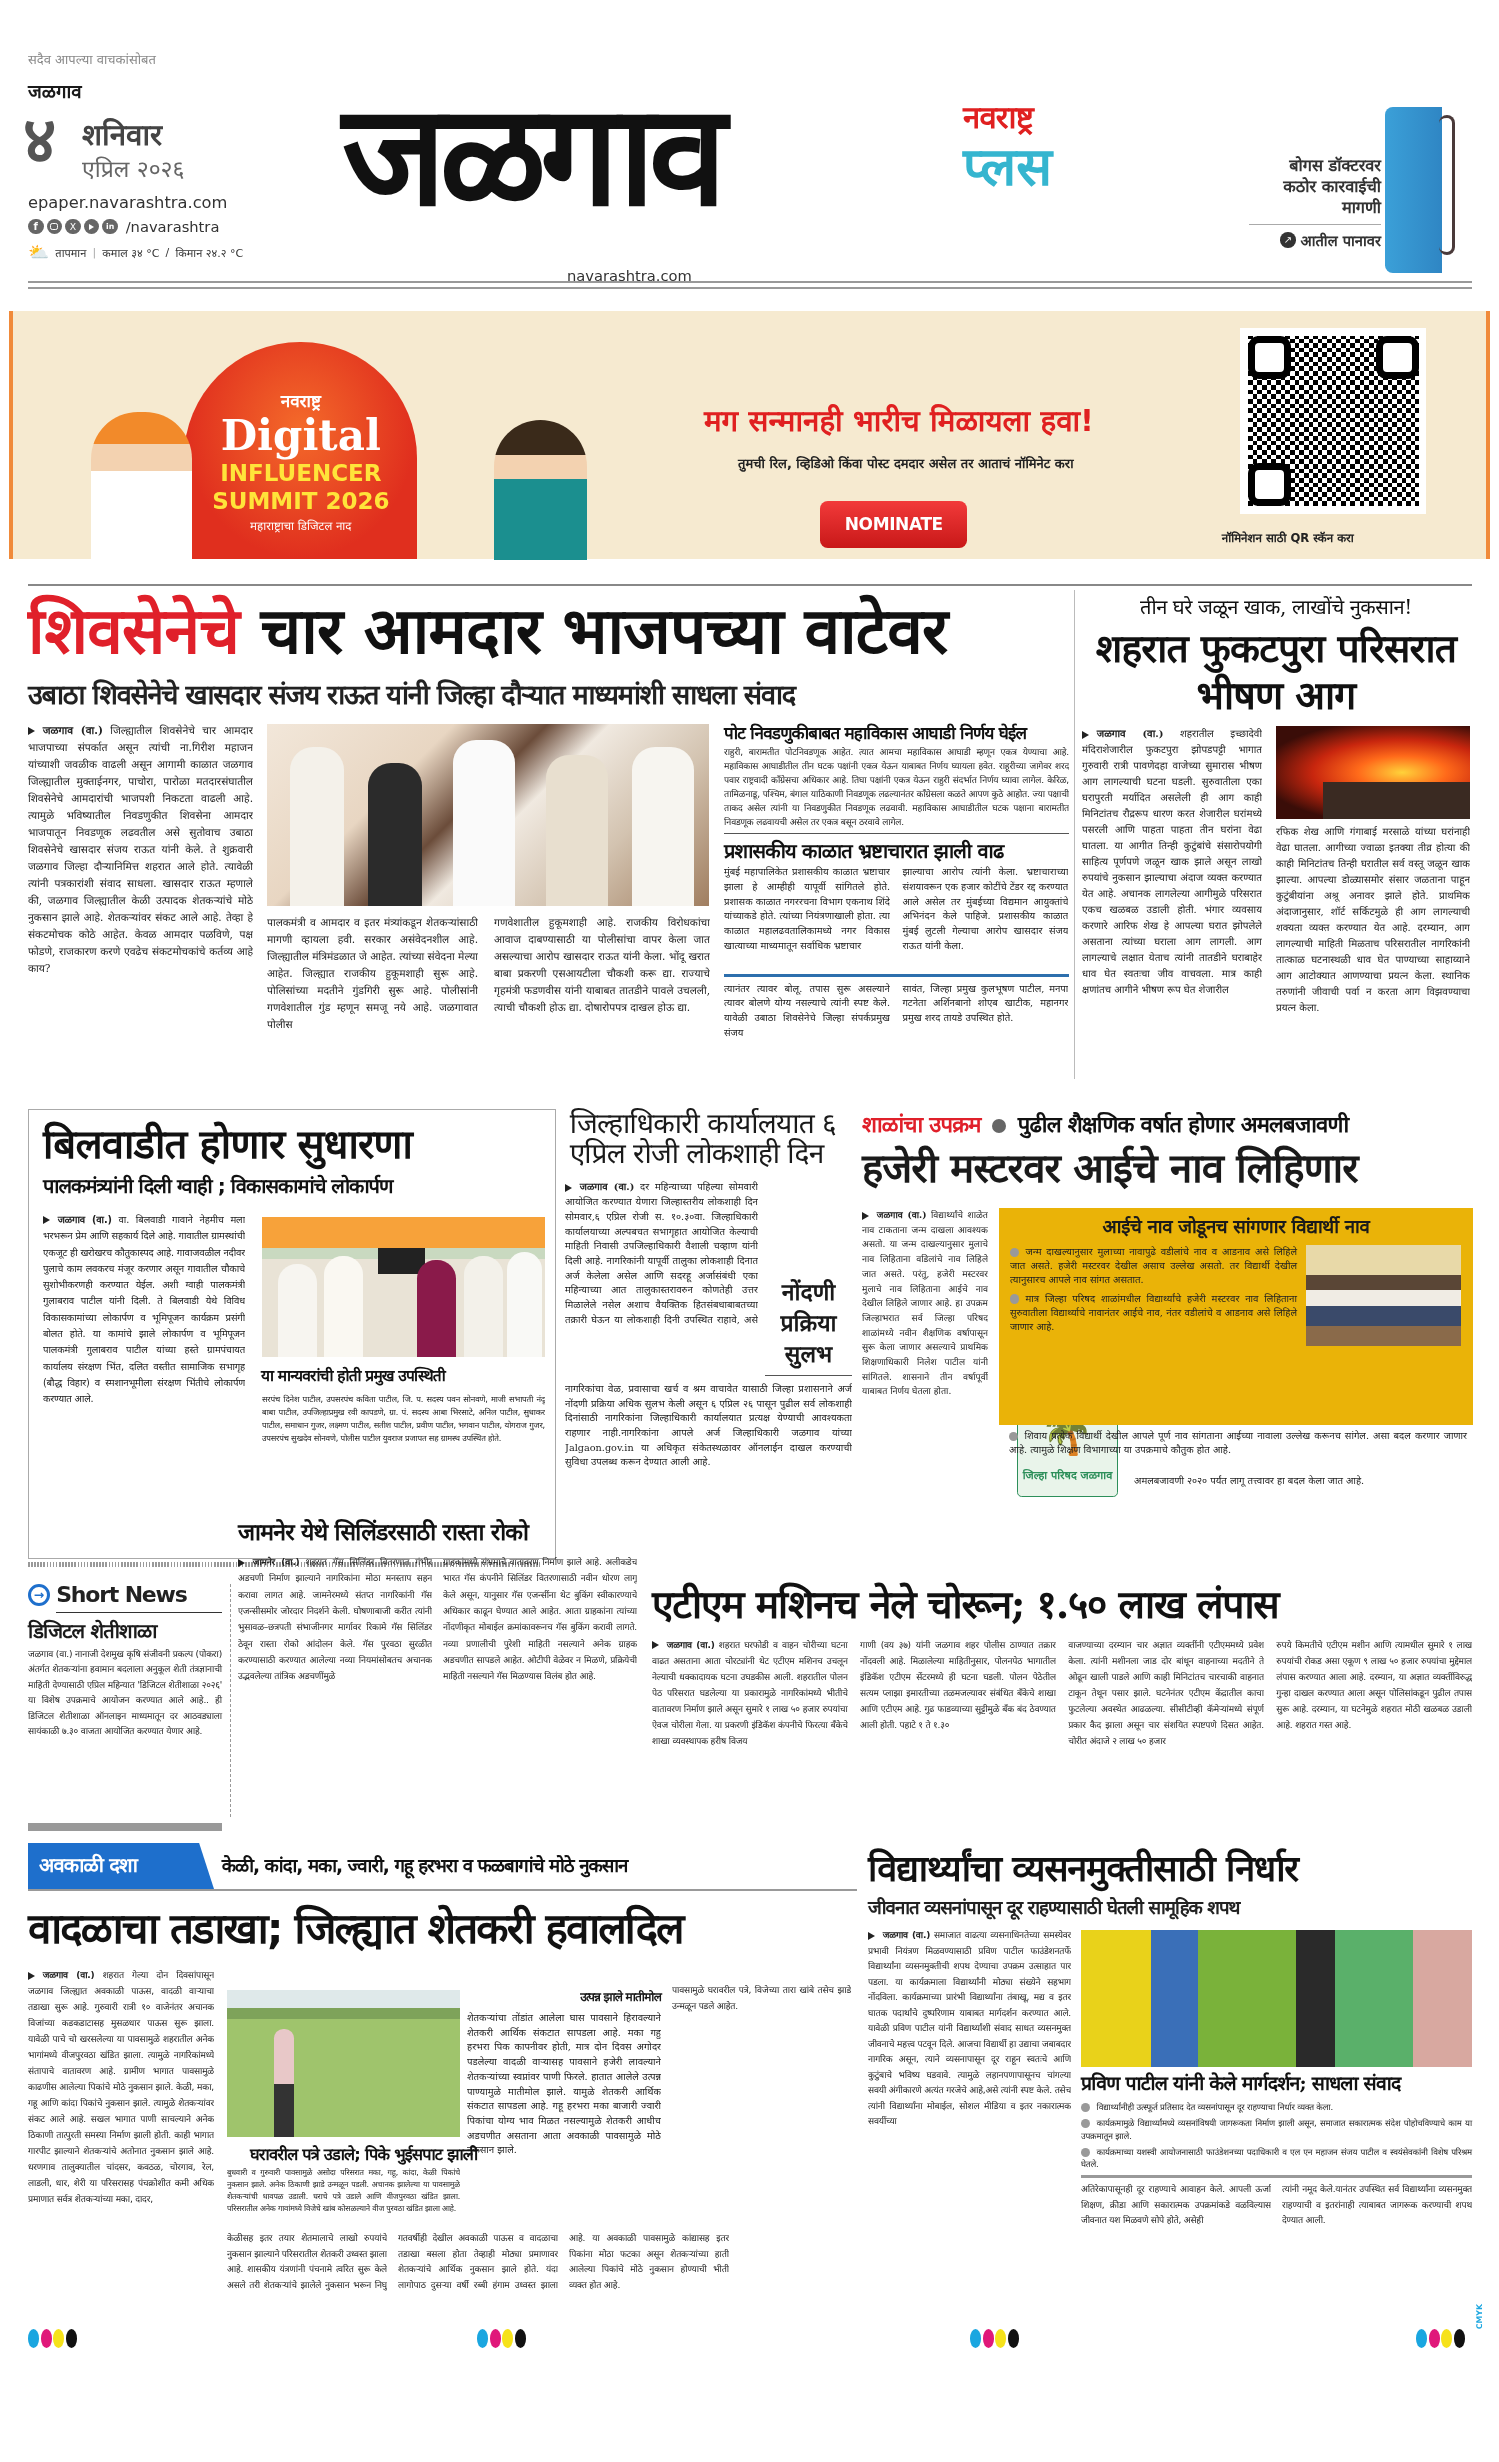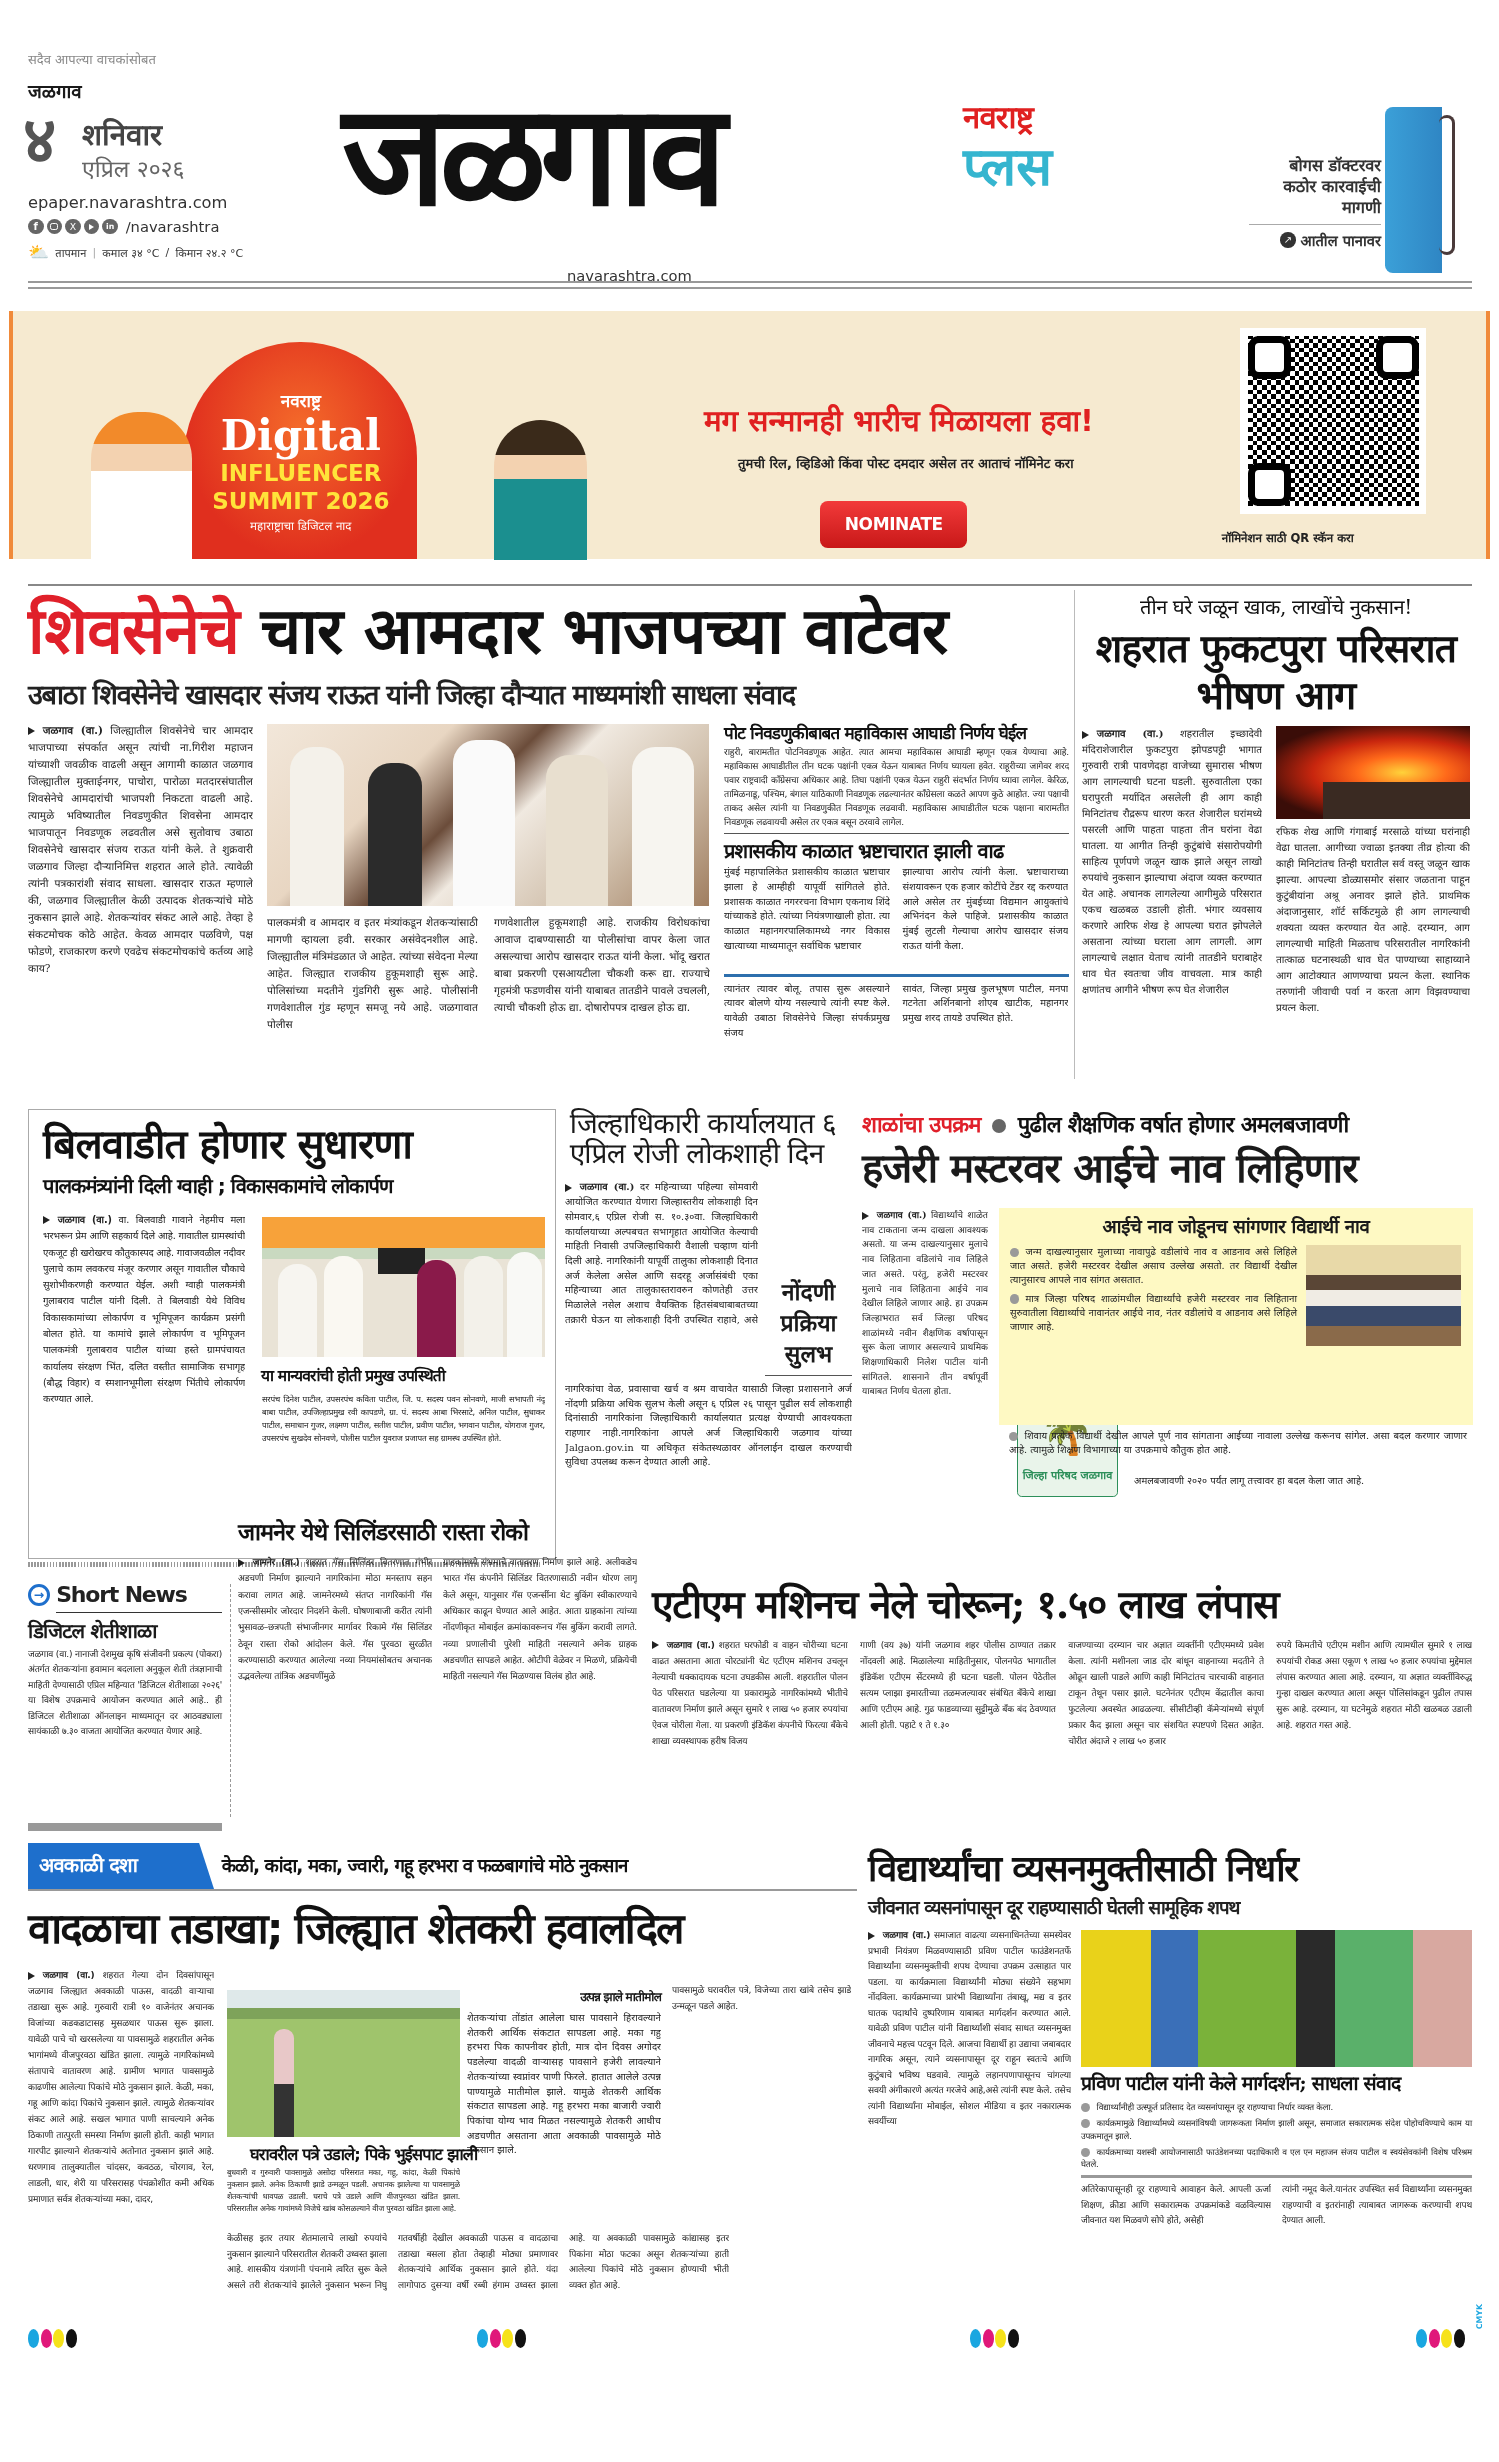--- a/index.html
+++ b/index.html
@@ -114,21 +114,21 @@
 
   <div class="abs body-text" style="left:239px;top:326px;width:211px;height:155px;overflow:hidden">पालकमंत्री व आमदार व इतर मंत्र्यांकडून शेतकऱ्यांसाठी मागणी व्हायला हवी. सरकार असंवेदनशील आहे. जिल्ह्यातील मंत्रिमंडळात जे आहेत. त्यांच्या संवेदना मेल्या आहेत. जिल्ह्यात राजकीय हुकूमशाही सुरू आहे. पोलिसांच्या मदतीने गुंडगिरी सुरू आहे. पोलीसांनी गणवेशातील गुंड म्हणून समजू नये आहे. जळगावात पोलीस</div>
   <div class="abs body-text" style="left:466px;top:326px;width:216px;height:155px;overflow:hidden">गणवेशातील हुकूमशाही आहे. राजकीय विरोधकांचा आवाज दाबण्यासाठी या पोलीसांचा वापर केला जात असल्याचा आरोप खासदार राऊत यांनी केला. भोंदू खरात बाबा प्रकरणी एसआयटीला चौकशी करू द्या. राज्याचे गृहमंत्री फडणवीस यांनी याबाबत तातडीने पावले उचलली, त्याची चौकशी होऊ द्या. दोषारोपपत्र दाखल होऊ द्या.</div>
 
   <div class="abs" style="left:696px;top:134px;width:345px">
     <div class="hl" style="font-size:17px;line-height:23px;letter-spacing:-0.8px">पोट निवडणुकीबाबत महाविकास आघाडी निर्णय घेईल</div>
     <div class="body-cond" style="font-size:9px;line-height:14px;height:85px;overflow:hidden">राहुरी, बारामतीत पोटनिवडणूक आहेत. त्यात आमचा महाविकास आघाडी म्हणून एकत्र येण्याचा आहे. महाविकास आघाडीतील तीन घटक पक्षांनी एकत्र येऊन याबाबत निर्णय घ्यायला हवेत. राहूरीच्या जागेवर शरद पवार राष्ट्रवादी काँग्रेसचा अधिकार आहे. तिघा पक्षांनी एकत्र येऊन राहुरी संदर्भात निर्णय घ्यावा लागेल. केरिळ, तामिळनाडू, पश्चिम, बंगाल याठिकाणी निवडणूक लढल्यानंतर कॉंग्रेसला कळते आपण कुठे आहोत. ज्या पक्षाची ताकद असेल त्यांनी या निवडणुकीत निवडणूक लढवावी. महाविकास आघाडीतील घटक पक्षाना बारामतीत निवडणूक लढवायची असेल तर एकत्र बसून ठरवावे लागेल.</div>
     <div style="border-top:1.2px solid #555;margin:3.1px 0"></div>
     <div class="hl" style="font-size:20px;line-height:28px;letter-spacing:-0.8px">प्रशासकीय काळात भ्रष्टाचारात झाली वाढ</div>
     <div style="display:flex;gap:12.4px">
-      <div class="body-text" style="width:166px;font-size:9.7px;line-height:14.7px;height:104px;overflow:hidden">मुंबई महापालिकेत प्रशासकीय काळात भ्रष्टाचार झाला हे आम्हीही यापूर्वी सांगितले होते. प्रशासक काळात नगररचना विभाग एकनाथ शिंदे यांच्याकडे होते. त्यांच्या नियंत्रणाखाली होता. त्या काळात महानगरपालिकामध्ये नगर विकास खात्याच्या माध्यमातून सर्वाधिक भ्रष्टाचार</div>
+      <div class="body-text" style="width:166px;font-size:9.7px;line-height:14.7px;height:104px;overflow:hidden">मुंबई महापालिकेत प्रशासकीय काळात भ्रष्टाचार झाला हे आम्हीही यापूर्वी सांगितले होते. प्रशासक काळात नगररचना विभाग एकनाथ शिंदे यांच्याकडे होते. त्यांच्या नियंत्रणाखाली होता. त्या काळात महालढवतालिकामध्ये नगर विकास खात्याच्या माध्यमातून सर्वाधिक भ्रष्टाचार</div>
       <div class="body-text" style="width:166px;font-size:9.7px;line-height:14.7px;height:104px;overflow:hidden">झाल्याचा आरोप त्यांनी केला. भ्रष्टाचाराच्या संशयावरून एक हजार कोटींचे टेंडर रद्द करण्यात आले असेल तर मुंबईच्या विद्यमान आयुक्तांचे अभिनंदन केले पाहिजे. प्रशासकीय काळात मुंबई लुटली गेल्याचा आरोप खासदार संजय राऊत यांनी केला.</div>
     </div>
     <div style="border-top:3.1px solid #2d6fad;margin:4.7px 0 4.7px"></div>
     <div style="display:flex;gap:12.4px">
       <div class="body-text" style="width:166px;font-size:9.7px;line-height:14.7px;height:59px;overflow:hidden">त्यानंतर त्यावर बोलू. तपास सुरू असल्याने त्यावर बोलणे योग्य नसल्याचे त्यांनी स्पष्ट केले. यावेळी उबाठा शिवसेनेचे जिल्हा संपर्कप्रमुख संजय</div>
       <div class="body-text" style="width:166px;font-size:9.7px;line-height:14.7px;height:59px;overflow:hidden">सावंत, जिल्हा प्रमुख कुलभूषण पाटील, मनपा गटनेता अर्शिनबानो शोएब खाटीक, महानगर प्रमुख शरद तायडे उपस्थित होते.</div>
     </div>
   </div>
 </div>
 <div class="abs" style="left:1074px;top:590px;width:0.8px;height:489px;background:#bbb"></div>
@@ -187,21 +187,21 @@
   </div>
   <div style="font-family:'DejaVu Serif',serif;font-size:40px;font-weight:bold;line-height:56px;letter-spacing:-0.8px;white-space:nowrap">हजेरी मस्टरवर आईचे नाव लिहिणार</div>
   <div class="body-text" style="position:absolute;left:0;top:99px;width:126px;height:349px;overflow:hidden;font-size:9px;line-height:14.7px">
     <span class="arrow"></span><span class="dateline">जळगाव (वा.)</span>
     <span>विद्यार्थ्यांचे शाळेत नाव टाकताना जन्म दाखला आवश्यक असतो. या जन्म दाखल्यानुसार मुलाचे नाव लिहिताना वडिलांचे नाव लिहिले जात असते. परंतु, हजेरी मस्टरवर मुलाचे नाव लिहिताना आईचे नाव देखील लिहिले जाणार आहे. हा उपक्रम जिल्हाभरात सर्व जिल्हा परिषद शाळांमध्ये नवीन शैक्षणिक वर्षापासून सुरू केला जाणार असल्याचे प्राथमिक शिक्षणाधिकारी निलेश पाटील यांनी सांगितले. शासनाने तीन वर्षापूर्वी याबाबत निर्णय घेतला होता.</span>
   </div>
   <div class="abs" style="left:155px;top:287px;width:101px;height:101px;border:1.6px solid #2d8f5a;background:#e9f4ea;border-radius:4.7px;text-align:center">
     <div style="font-size:43px;color:#2d8f5a;line-height:70px">🌴</div>
     <div style="font-size:11px;font-weight:bold;color:#2d8f5a">जिल्हा परिषद जळगाव</div>
   </div>
-  <div class="abs" style="left:137px;top:99px;width:474px;height:217px;background:#fef9c3;padding:6.2px 11px">
+  <div class="abs" style="left:137px;top:99px;width:474px;height:217px;background:#eab308;padding:6.2px 11px">
     <div style="font-family:'DejaVu Serif',serif;font-size:18.6px;font-weight:bold;line-height:26px;text-align:center;letter-spacing:-0.4px">आईचे नाव जोडूनच सांगणार विद्यार्थी नाव</div>
     <div style="display:flex;gap:9.3px;margin-top:4.7px">
       <div style="width:287px">
         <div class="body-text" style="font-size:9.7px;line-height:14px;margin-bottom:4.7px"><span class="bullet"></span><span>जन्म दाखल्यानुसार मुलाच्या नावापुढे वडीलांचे नाव व आडनाव असे लिहिले जात असते. हजेरी मस्टरवर देखील असाच उल्लेख असतो. तर विद्यार्थी देखील त्यानुसारच आपले नाव सांगत असतात.</span></div>
         <div class="body-text" style="font-size:9.7px;line-height:14px;margin-bottom:4.7px"><span class="bullet"></span><span>मात्र जिल्हा परिषद शाळांमधील विद्यार्थ्यांचे हजेरी मस्टरवर नाव लिहिताना सुरुवातीला विद्यार्थ्याचे नावानंतर आईचे नाव, नंतर वडीलांचे व आडनाव असे लिहिले जाणार आहे.</span></div>
       </div>
       <div class="photo" style="position:relative;width:155px;height:101px;background:linear-gradient(#e8d9a8 0 30%,#5a4636 30% 45%,#f0ece4 45% 60%,#3a4a6a 60% 80%,#8a6a4a 80%)"></div>
     </div>
   </div>
   <div class="body-text" style="position:absolute;left:147px;top:320px;width:458px;font-size:9.7px;line-height:14px"><span class="bullet"></span><span>शिवाय प्रत्येक विद्यार्थी देखील आपले पूर्ण नाव सांगताना आईच्या नावाला उल्लेख करूनच सांगेल. असा बदल करणार जाणार आहे. त्यामुळे शिक्षण विभागाच्या या उपक्रमाचे कौतुक होत आहे.</span></div>

